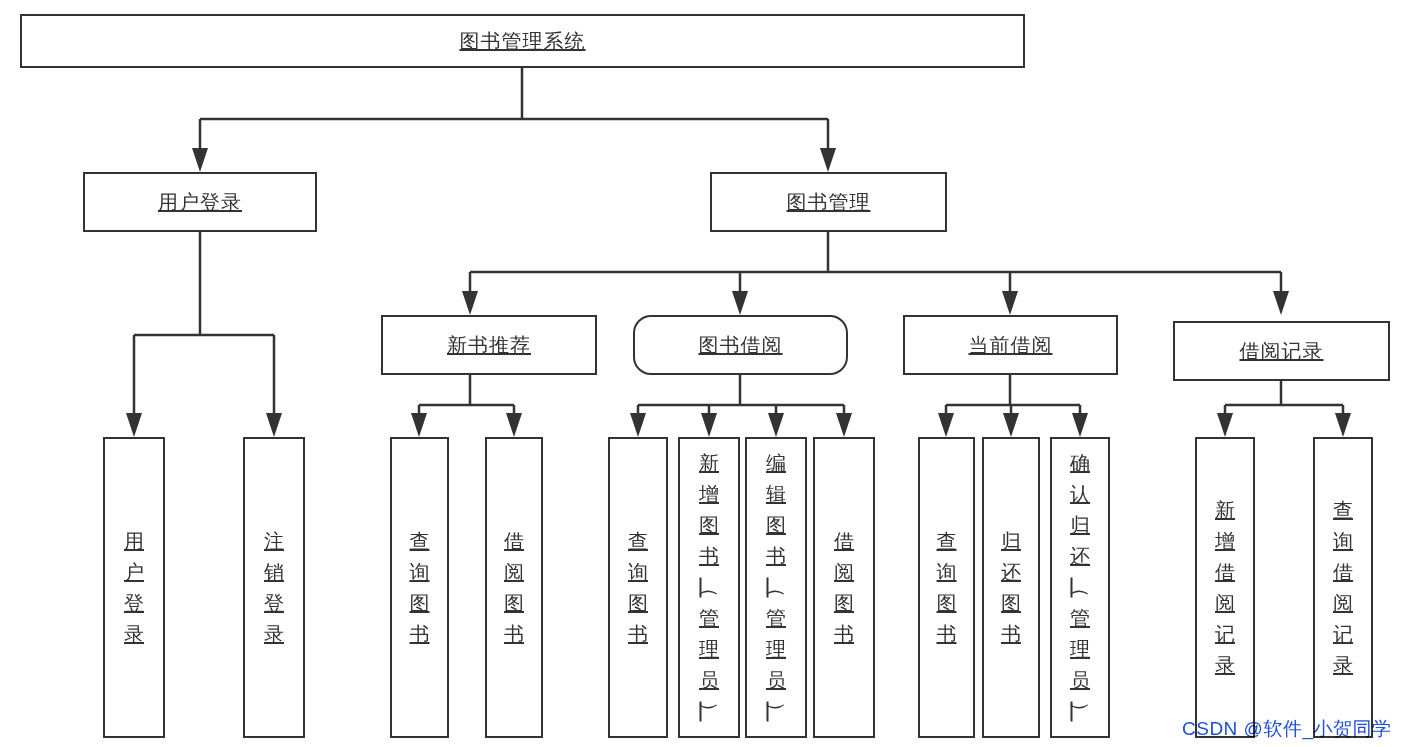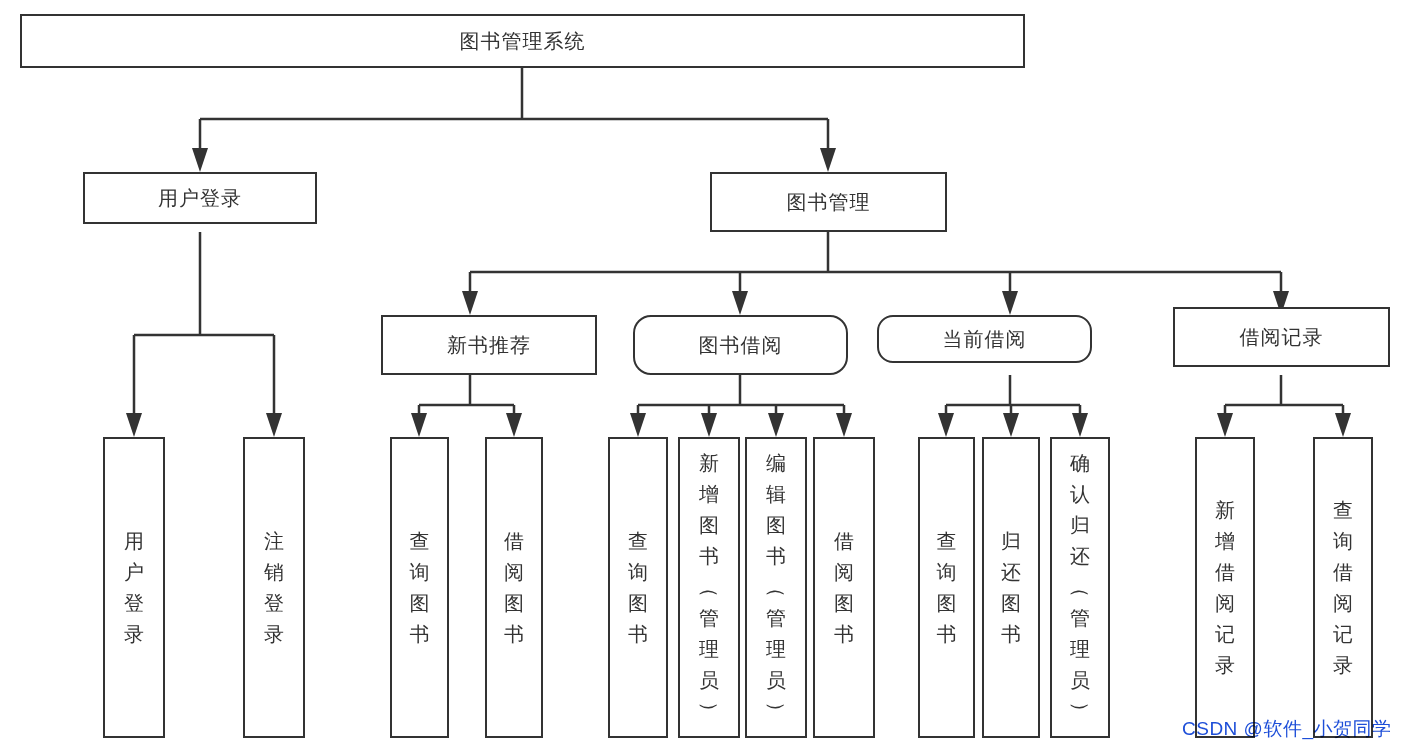--- a/index.html
+++ b/index.html
@@ -3,21 +3,21 @@
 <meta charset="utf-8">
 <style>
   html,body{margin:0;padding:0;background:#fff;}
   .stage{
     position:relative;width:1405px;height:747px;background:#ffffff;
     font-family:"Liberation Sans",sans-serif;color:#333;overflow:hidden;
   }
   .stage svg{position:absolute;left:0;top:0;}
   .box{
     position:absolute;background:#fff;border:2.5px solid #333;box-sizing:border-box;
-    display:flex;align-items:center;justify-content:center;z-index:2;
+    display:flex;align-items:center;justify-content:center;z-index:2;text-decoration:underline;
   }
   .hlabel{font-size:20px;letter-spacing:1px;white-space:nowrap;}
   .vtext{
     display:flex;flex-direction:column;align-items:center;justify-content:center;
     width:100%;height:100%;font-size:20px;
   }
   .vtext span{display:block;line-height:31px;height:31px;text-align:center;}
   .vtext span.rot{transform:rotate(90deg);}
   .watermark{
     position:absolute;left:1182px;top:716px;z-index:3;font-size:19px;
@@ -58,37 +58,37 @@
         <polygon points="1072,413 1088,413 1080,437"></polygon>
         <polygon points="1217,413 1233,413 1225,437"></polygon>
         <polygon points="1335,413 1351,413 1343,437"></polygon>
       </g>
   </svg>
 
   <div class="box" style="left:20px;top:14px;width:1005px;height:54px;">
     <span class="hlabel">图书管理系统</span>
   </div>
 
-  <div class="box" style="left:83px;top:172px;width:234px;height:52px;">
+  <div class="box" style="left:83px;top:172px;width:234px;height:60px;">
     <span class="hlabel">用户登录</span>
   </div>
   <div class="box" style="left:710px;top:172px;width:237px;height:60px;">
     <span class="hlabel">图书管理</span>
   </div>
 
   <div class="box" style="left:381px;top:315px;width:216px;height:60px;">
     <span class="hlabel">新书推荐</span>
   </div>
   <div class="box" style="left:633px;top:315px;width:215px;height:60px;border-radius:18px;">
     <span class="hlabel">图书借阅</span>
   </div>
-  <div class="box" style="left:877px;top:315px;width:215px;height:48px;border-radius:16px;">
+  <div class="box" style="left:903px;top:315px;width:215px;height:60px;">
     <span class="hlabel">当前借阅</span>
   </div>
-  <div class="box" style="left:1173px;top:307px;width:217px;height:60px;">
+  <div class="box" style="left:1173px;top:321px;width:217px;height:60px;">
     <span class="hlabel">借阅记录</span>
   </div>
 
   <div class="box" style="left:103px;top:437px;width:62px;height:301px;">
     <div class="vtext">
         <span>用</span>
         <span>户</span>
         <span>登</span>
         <span>录</span>
       </div>

